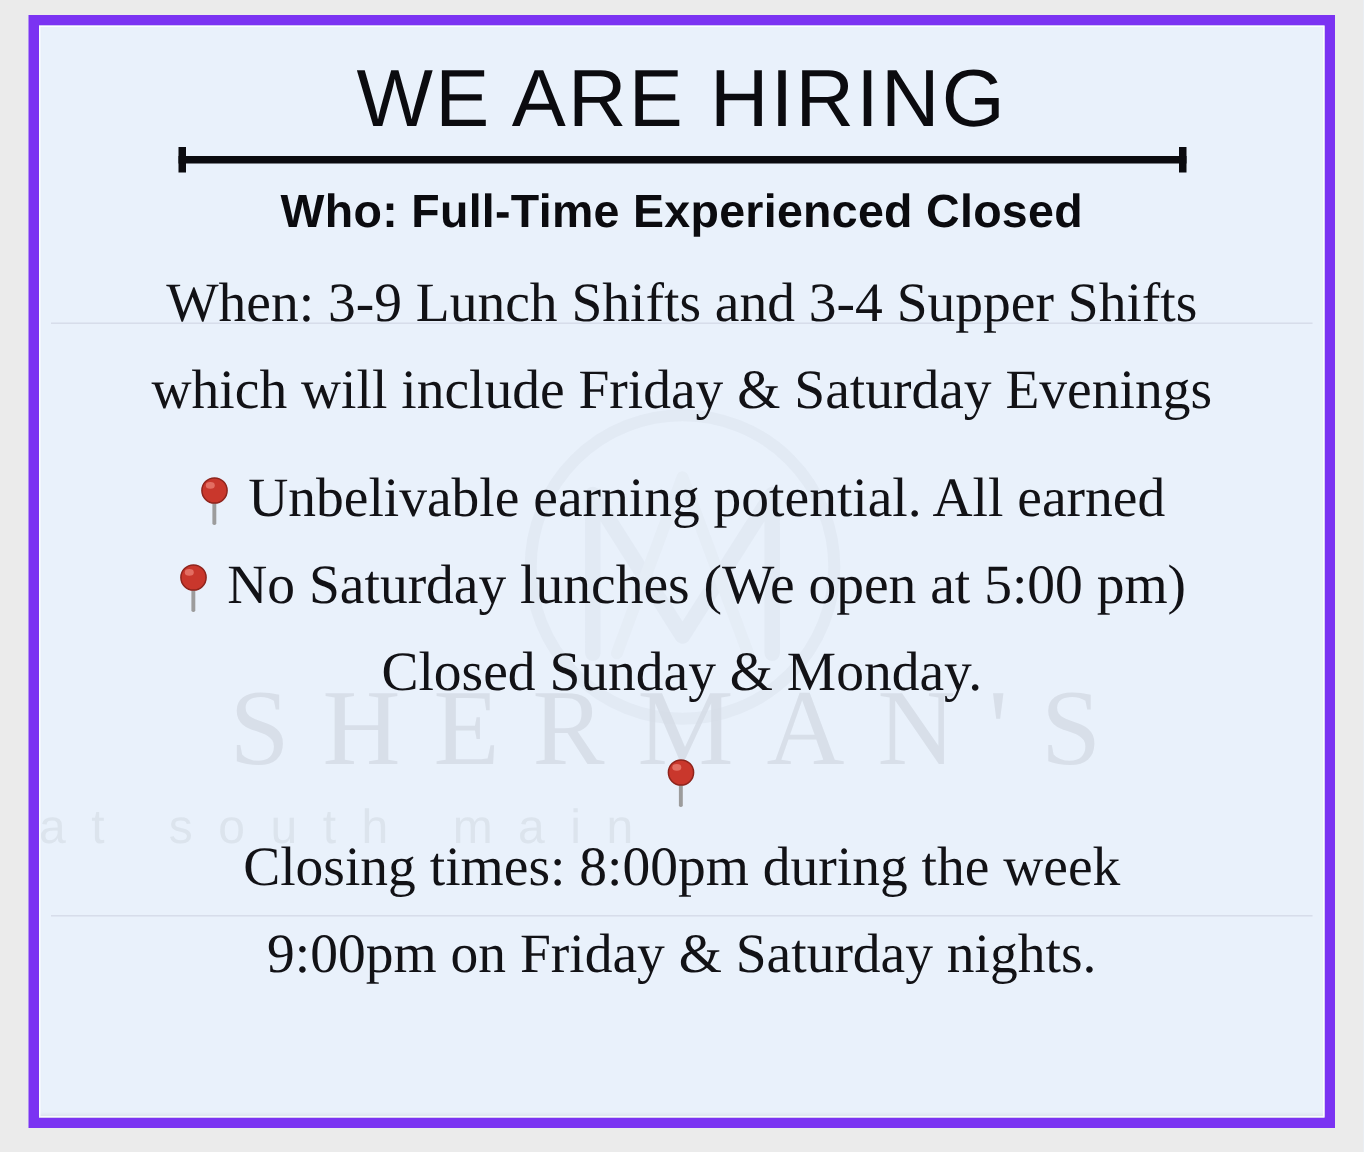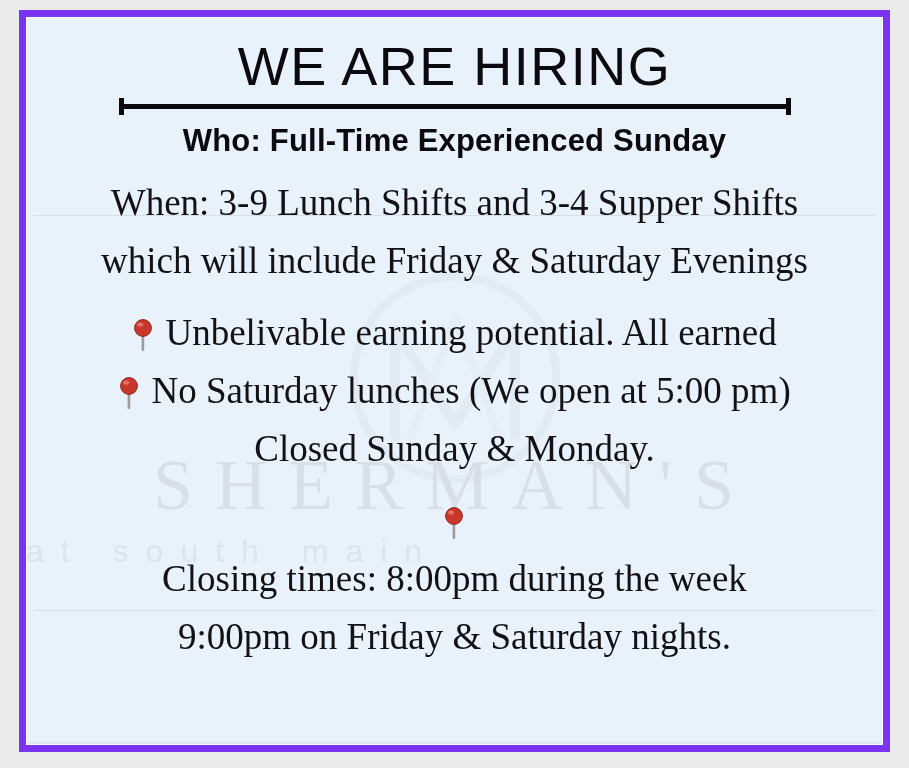--- a/index.html
+++ b/index.html
@@ -200,21 +200,21 @@
     <div class="content">
 
       <h1 class="headline">WE ARE HIRING</h1>
 
       <div class="rule-wrap">
         <div class="cap left"></div>
         <div class="bar"></div>
         <div class="cap right"></div>
       </div>
 
-      <div class="subhead">Who: Full-Time Experienced Sunday</div>
+      <div class="subhead">Who: Full-Time Experienced Closed</div>
 
       <div class="body-block">
 
         <div class="line">
           <span>When: 3-9 Lunch Shifts and 3-4 Supper Shifts</span>
         </div>
 
         <div class="line">
           <span>which will include Friday &amp; Saturday Evenings</span>
         </div>

